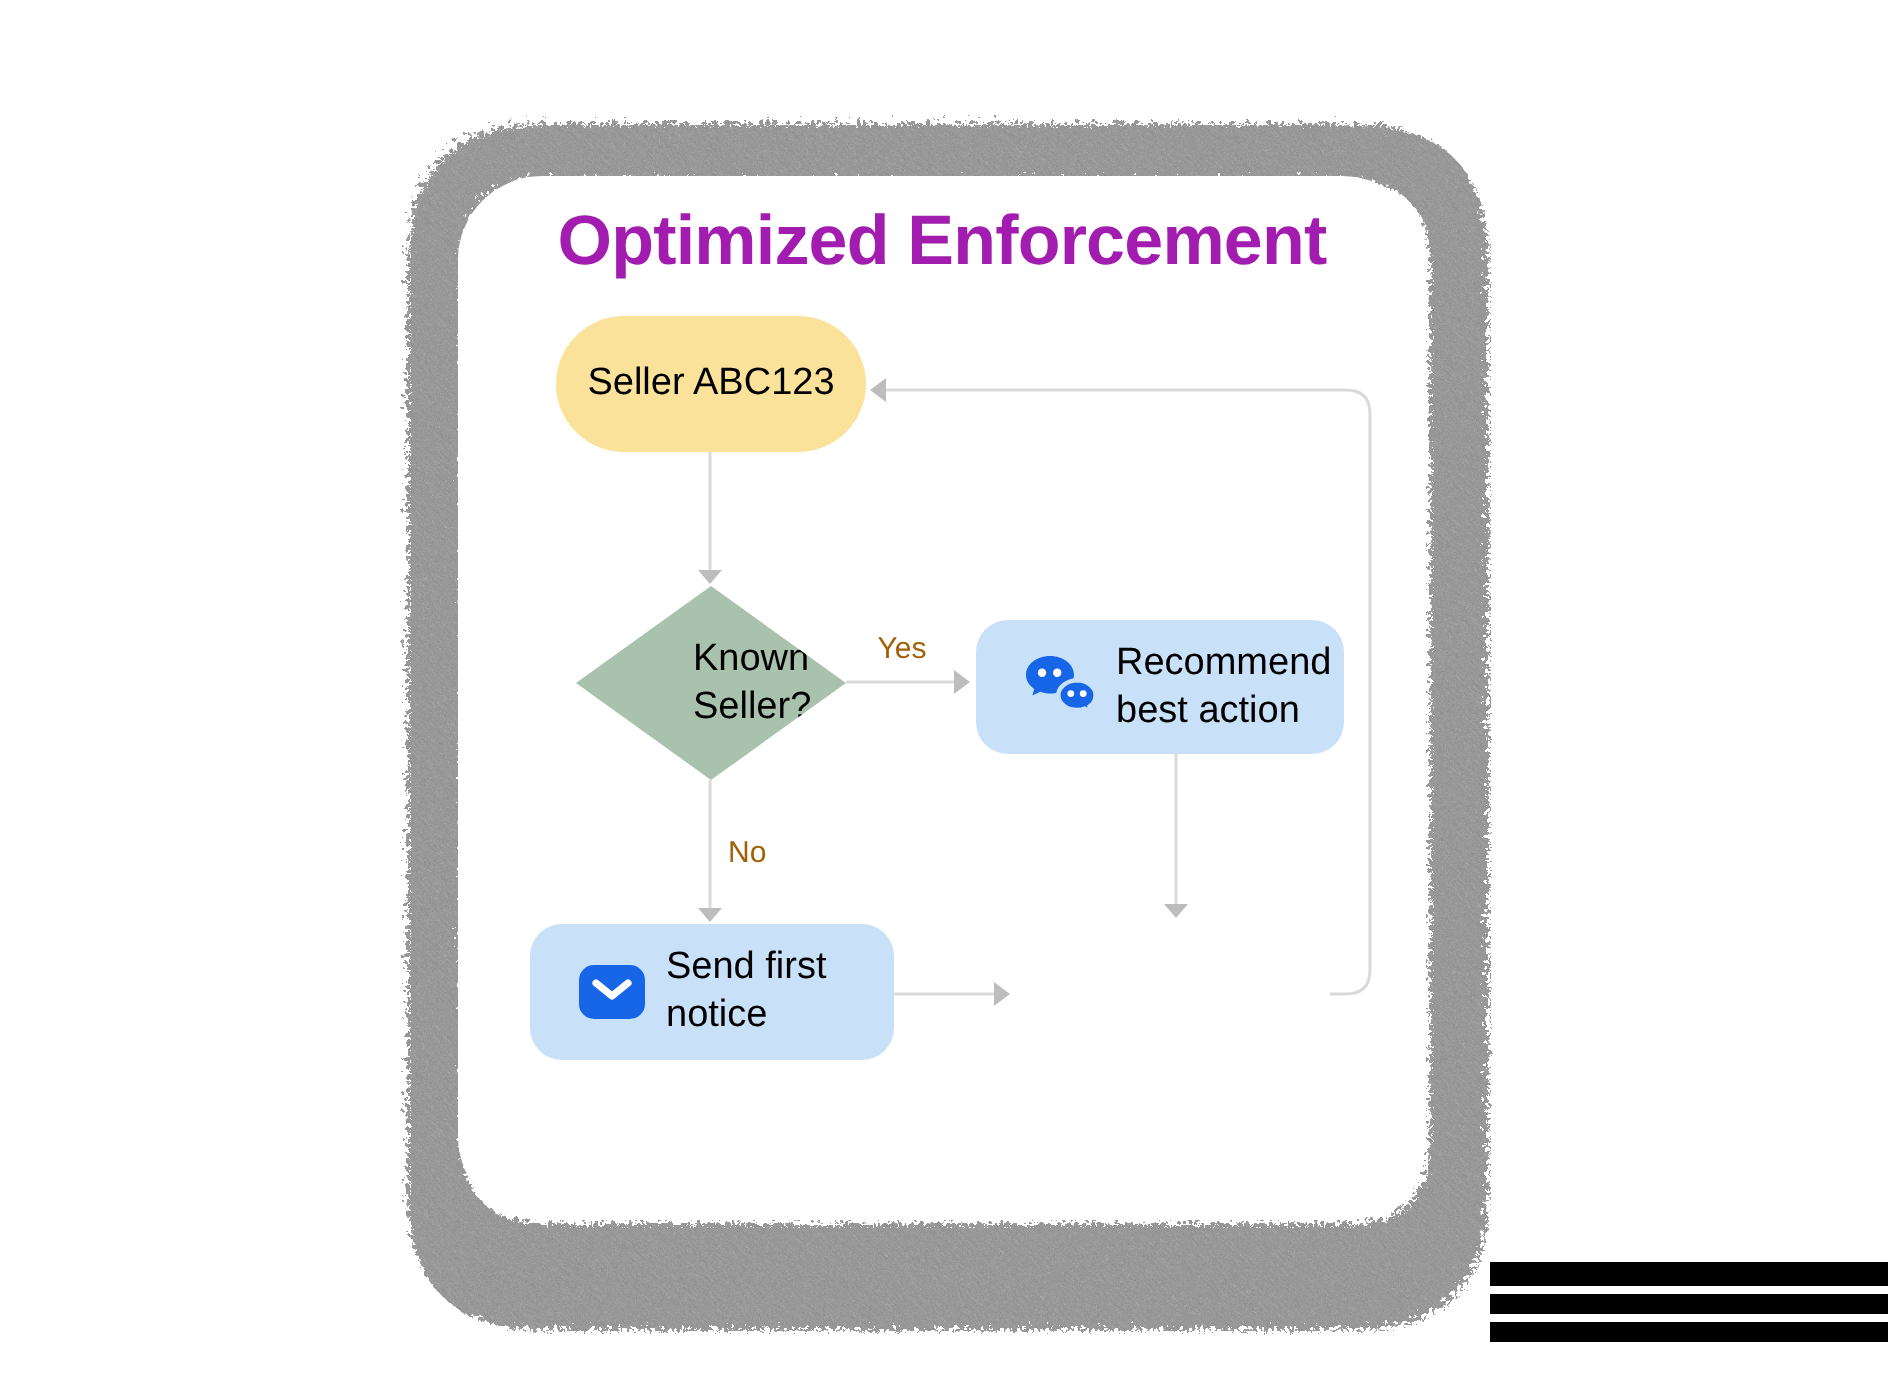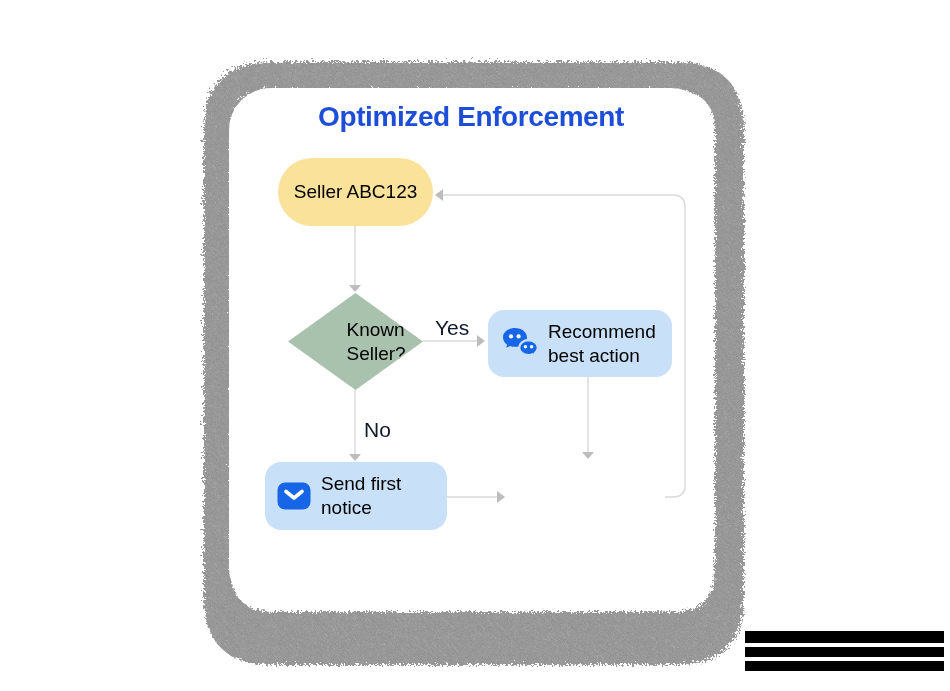--- a/index.html
+++ b/index.html
@@ -9,52 +9,52 @@
   }
   
   #frame-svg{position:absolute;left:0;top:0;width:950px;height:691px;}
   
   #card{
     position:absolute;left:229px;top:88px;width:484px;height:522px;
     background:#ffffff;border-radius:42px;
   }
   #card-title{
     position:absolute;left:0;top:13px;width:484px;text-align:center;
-    font-size:28px;font-weight:600;letter-spacing:-0.4px;color:#1d4ed8;
+    font-size:35px;font-weight:600;letter-spacing:-0.4px;color:#a21caf;
   }
   #flow-lines{position:absolute;left:0;top:0;width:484px;height:522px;}
   .node{
     position:absolute;display:flex;align-items:center;
     font-size:19px;color:#000000;line-height:1.25;
   }
   .node-seller{
     left:49px;top:70px;width:155px;height:68px;border-radius:34px;
     background:#FAE29B;justify-content:center;
   }
   .node-decision{
     left:59px;top:205px;width:135px;height:97px;background:#A9C2AE;
     clip-path:polygon(50% 0,100% 50%,50% 100%,0 50%);
     justify-content:center;
   }
   .node-decision .dtext{width:62px;text-align:left;margin-left:44px;}
   .node-recommend{
     left:259px;top:222px;width:184px;height:67px;border-radius:16px;
-    background:#C8E1F8;padding-left:14px;box-sizing:border-box;gap:9px;
+    background:#C8E1F8;padding-left:24px;box-sizing:border-box;gap:9px;
   }
   .node-recommend .ntext{width:118px;}
   .node-send{
     left:36px;top:374px;width:182px;height:68px;border-radius:16px;
-    background:#C8E1F8;padding-left:12px;box-sizing:border-box;gap:10px;
+    background:#C8E1F8;padding-left:24px;box-sizing:border-box;gap:10px;
   }
   .node-learn{
     left:278px;top:375px;width:158px;height:67px;border-radius:16px;
     background:#F7D4DC;justify-content:center;
   }
   .edge-label{
-    position:absolute;font-size:21px;color:#0f172a;
+    position:absolute;font-size:15px;color:#a16207;
   }
   #label-yes{left:206px;top:228px;width:32px;text-align:center;}
   #label-no{left:135px;top:330px;}
   .icon-box{flex:0 0 auto;display:flex;align-items:center;justify-content:center;}
   
   .black-bar{position:absolute;left:745px;width:199px;background:#000;}
   #bar-1{top:631px;height:12px;}
   #bar-2{top:647px;height:10px;}
   #bar-3{top:661px;height:10px;}
 </style>

